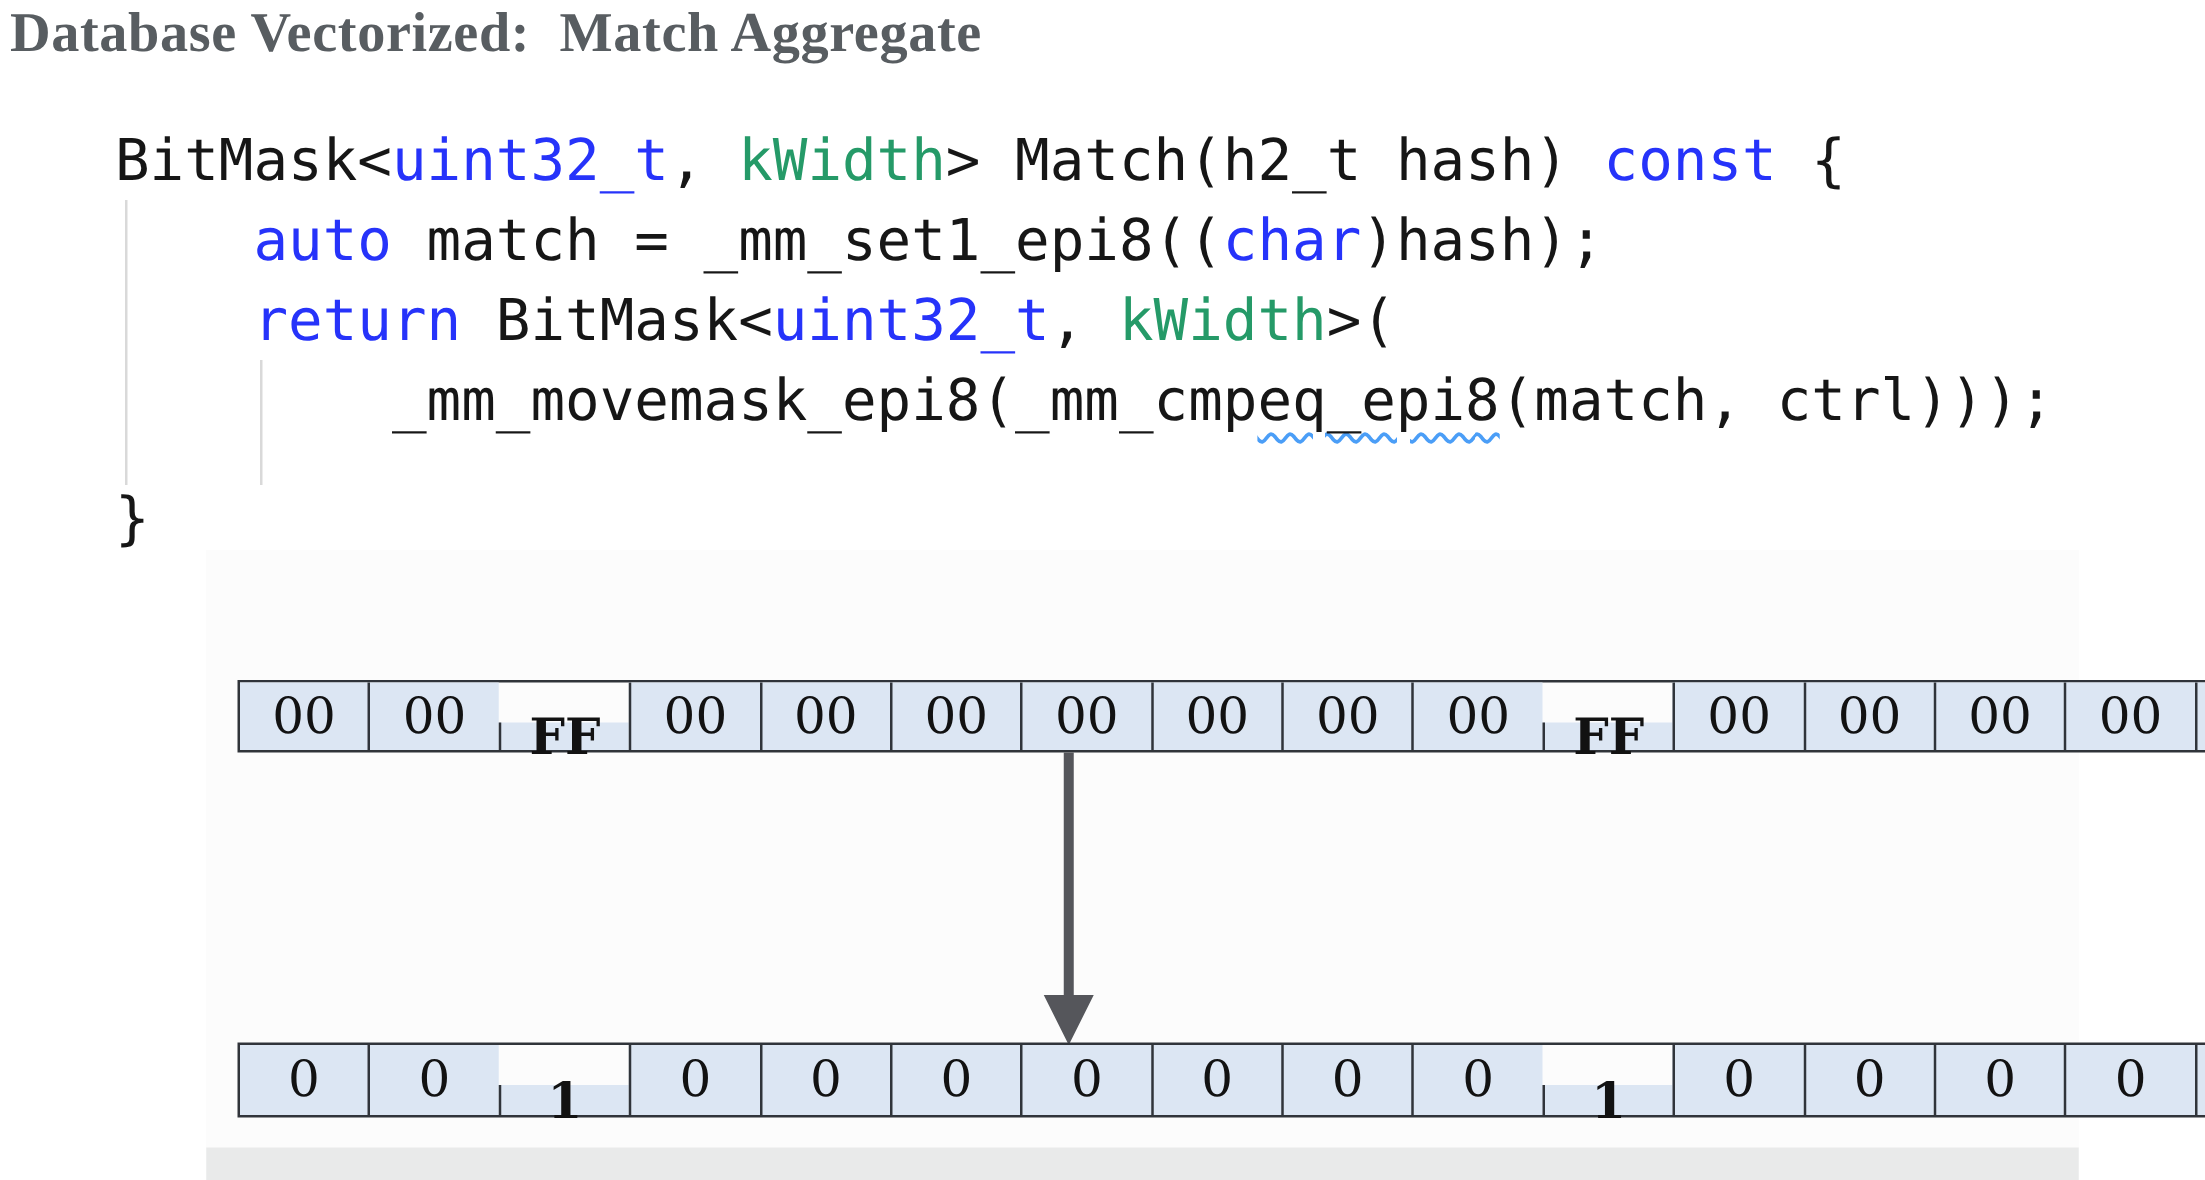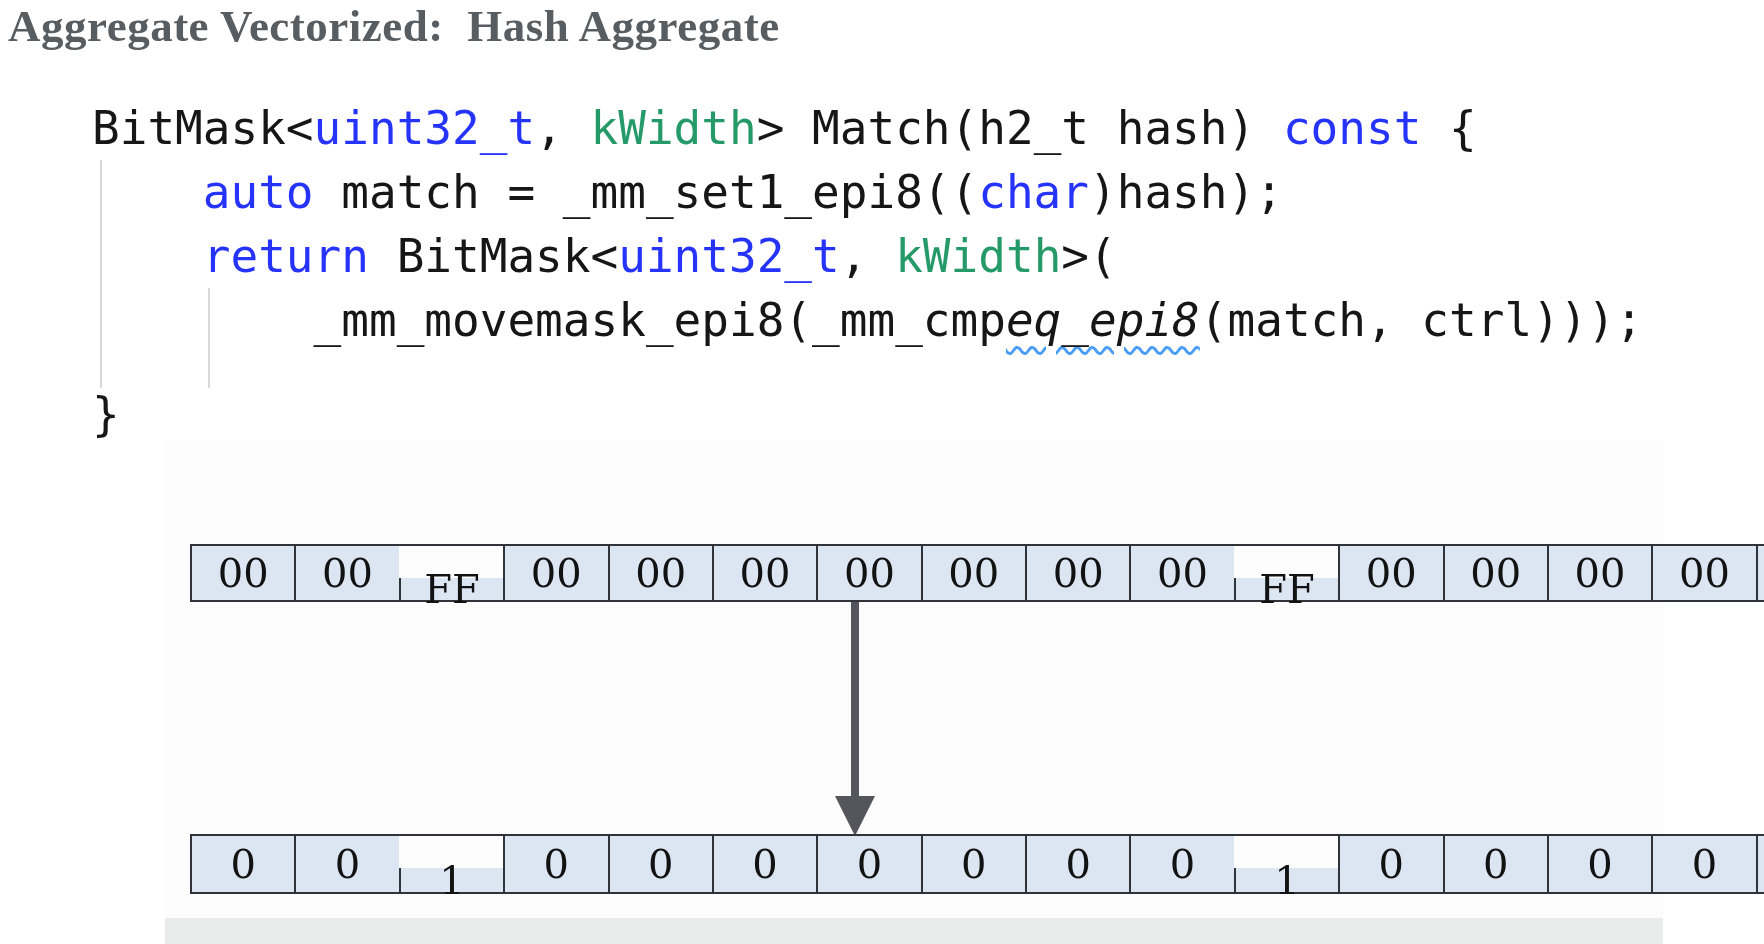--- a/index.html
+++ b/index.html
@@ -12,21 +12,21 @@
          color:var(--title,#585d61);letter-spacing:.5px;white-space:pre;}
 
   
   .code{position:absolute;left:92px;top:96px;margin:0;
         font-family:"DejaVu Sans Mono",monospace;font-size:46px;line-height:64px;
         color:#161616;white-space:pre;}
   .code .kw{color:var(--kw,#2633fa);}
   .code .type{color:var(--type,#259a68);}
   .code .squig{text-decoration-line:underline;text-decoration-style:wavy;
                text-decoration-color:var(--squiggle,#4b9ef7);
-               text-decoration-thickness:3px;text-underline-offset:10px;font-style:italic;}
+               text-decoration-thickness:3px;text-underline-offset:10px;}
   .code .gap{margin-top:30px;}
 
   
   .guide{position:absolute;width:2px;background:#d9d9d9;}
   .guide1{left:100px;top:160px;height:228px;}
   .guide2{left:208px;top:288px;height:100px;}
 
   
   .diagram{position:absolute;left:165px;top:440px;width:1498px;height:504px;
            background:#fcfcfc;}
@@ -34,36 +34,36 @@
                 background:#e9eaea;}
   .cellrow{position:absolute;left:25px;width:1672px;display:flex;
            border:2px solid var(--cellBorder,#30343a);box-sizing:border-box;}
   .row-bytes{top:104px;height:58px;}
   .row-bits{top:394px;height:60px;}
   .cell{flex:1;display:flex;align-items:center;justify-content:center;
         background:var(--cellFill,#dce6f3);
         border-left:2px solid var(--cellBorder,#30343a);
         font-family:"DejaVu Serif",serif;font-size:40px;color:#121212;}
   .cell:first-child{border-left:none;}
-  .cell.hl{font-weight:400;margin-top:32px;}
+  .cell.hl{font-weight:700;margin-top:32px;}
 
   
   .arrow{position:absolute;left:655px;top:162px;width:70px;height:672px;pointer-events:none;}
   .arrow-line{position:absolute;left:31px;top:0;width:8px;height:196px;
               background:var(--arrow,#55565b);}
   .arrow-head{position:absolute;left:15px;top:194px;width:0;height:0;
               border-left:20px solid transparent;border-right:20px solid transparent;
               border-top:40px solid var(--arrow,#55565b);}
 </style>
 </head>
 <body>
 
 <div class="slide">
 
-  <h1 class="title">Aggregate Vectorized:  Hash Aggregate</h1>
+  <h1 class="title">Database Vectorized:  Match Aggregate</h1>
 
   <pre class="code"><div class="line"><span class="plain">BitMask&lt;</span><span class="kw">uint32_t</span><span class="plain">, </span><span class="type">kWidth</span><span class="plain">&gt; Match(h2_t hash) </span><span class="kw">const</span><span class="plain"> {</span></div><div class="line">    <span class="kw">auto</span><span class="plain"> match = _mm_set1_epi8((</span><span class="kw">char</span><span class="plain">)hash);</span></div><div class="line">    <span class="kw">return</span><span class="plain"> BitMask&lt;</span><span class="kw">uint32_t</span><span class="plain">, </span><span class="type">kWidth</span><span class="plain">&gt;(</span></div><div class="line">        <span class="plain">_mm_movemask_epi8(_mm_cmp</span><span class="squig">eq_epi8</span><span class="plain">(match, ctrl)));</span></div><div class="line gap"><span class="plain">}</span></div></pre>
   <div class="guide guide1"></div>
   <div class="guide guide2"></div>
 
   <div class="diagram">
     <div class="cellrow row-bytes">
         <div class="cell">00</div>
         <div class="cell">00</div>
         <div class="cell hl">FF</div>

